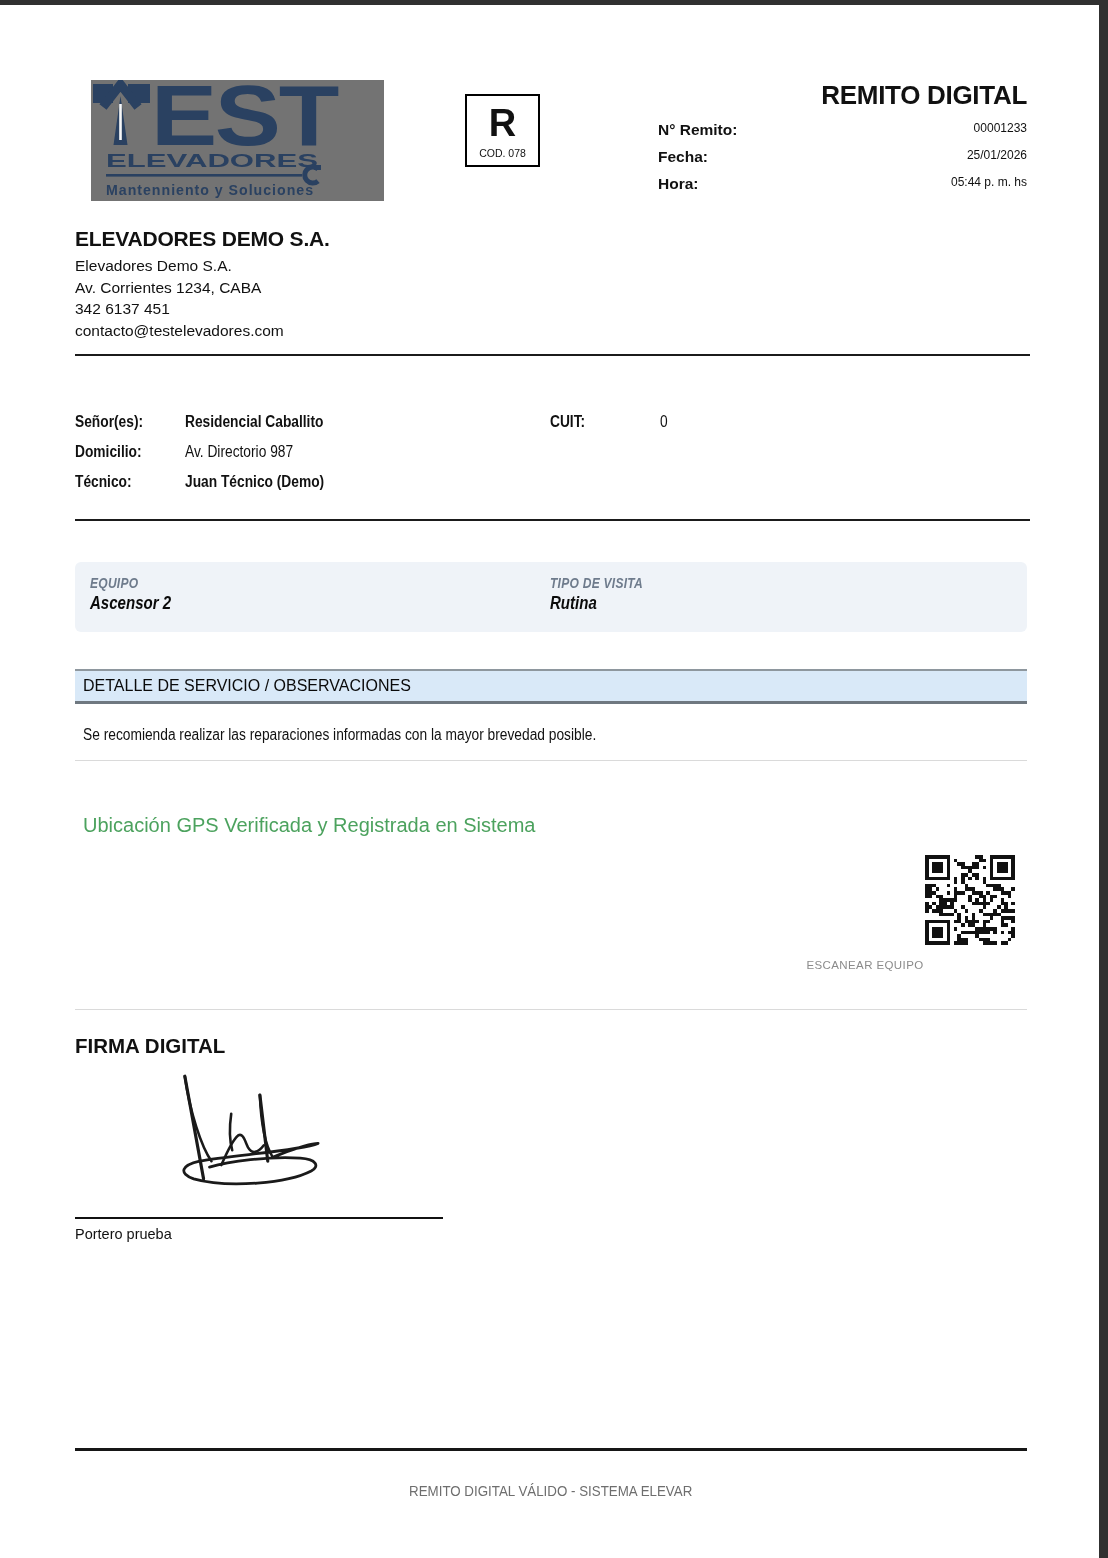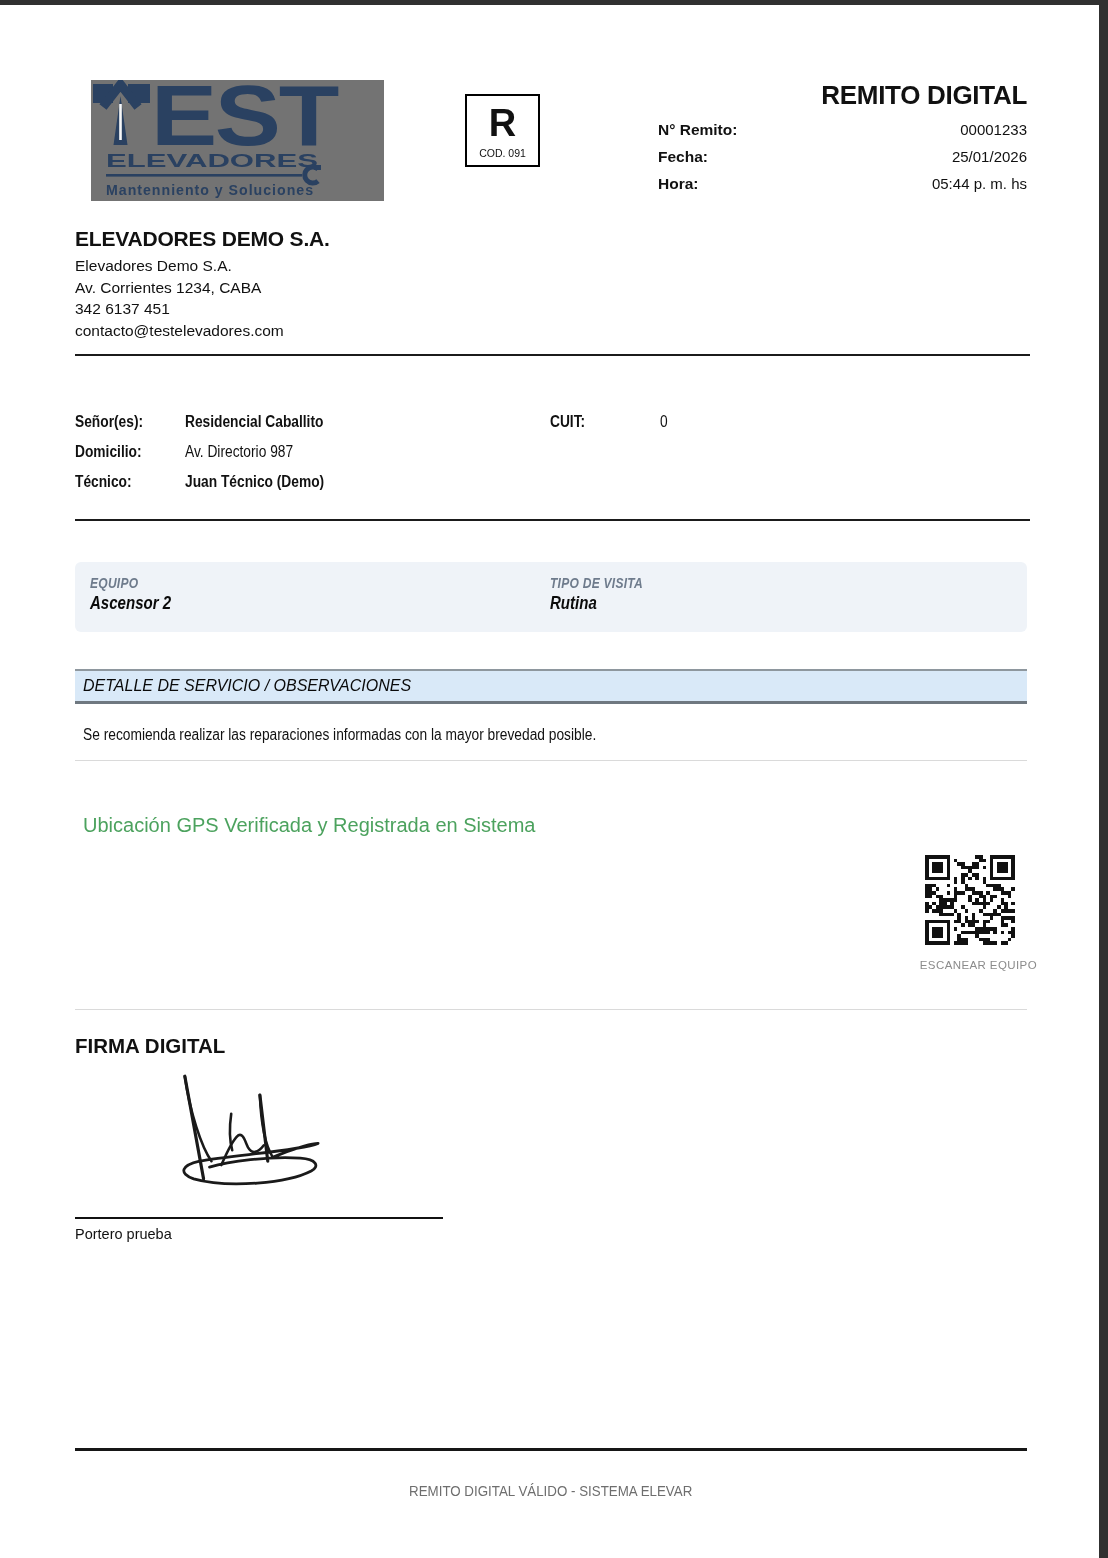--- a/index.html
+++ b/index.html
@@ -16,47 +16,47 @@
   .logo-box{left:91px;top:80px;width:293px;height:121px;background:#737373;}
   
   .rbox{left:465px;top:94px;width:75px;height:73px;border:2.5px solid #000;box-sizing:border-box;
         display:flex;flex-direction:column;align-items:center;justify-content:center;}
   .rbox .r{font-size:38px;font-weight:bold;line-height:1;margin-top:2px;}
   .rbox .code{font-size:10.5px;margin-top:5px;}
   
   .doc-title{left:520px;top:80px;right:81px;text-align:right;font-size:26px;font-weight:bold;letter-spacing:-.3px;}
   .hf-row{left:658px;right:81px;height:20px;}
   .hf-row .lbl{position:absolute;left:0;font-weight:bold;font-size:15.5px;text-align:center;}
-  .hf-row .val{position:absolute;right:0;font-size:15px;}
+  .hf-row .val{position:absolute;right:0;font-size:12px;}
   
   .co-name{left:75px;top:227px;font-size:21px;font-weight:bold;letter-spacing:-.2px;}
   .co-lines{left:75px;top:255px;font-size:15.5px;line-height:21.5px;}
   .rule-dark{height:2px;background:#1b1b1b;}
   .rule-light{height:1px;background:#dadada;}
   
   .cl-row{left:75px;right:81px;height:22px;font-size:16px;}
   .cl-row .lbl{position:absolute;left:0;font-weight:bold;}
   .cl-row .val{position:absolute;left:110px;}
   .cl-row .cuit-l{position:absolute;left:475px;font-weight:bold;}
   .cl-row .cuit-v{position:absolute;left:585px;}
   .bold{font-weight:bold;}
   
   .eq-box{left:75px;top:562px;width:952px;height:70px;background:#eff3f8;border-radius:6px;font-style:italic;}
   .eq-lbl{position:absolute;top:13px;font-size:14px;font-weight:bold;color:#6e7b8c;letter-spacing:.3px;}
   .eq-val{position:absolute;top:31px;font-size:17.5px;font-weight:bold;color:#0b0b0b;}
   
   .det-bar{left:75px;top:669px;width:952px;height:30px;background:#d9e9f8;
            border-top:2px solid #8e979e;border-bottom:3px solid #6f7880;box-sizing:content-box;
-           display:flex;align-items:center;font-style:italic;}
+           display:flex;align-items:center;}
   .det-bar span{margin-left:8px;font-size:16px;color:#0a0a0a;}
   .note{left:83px;top:726px;font-size:16px;}
   .gps{left:83px;top:814px;font-size:20px;}
   
   .qr{left:925px;top:855px;width:90px;height:90px;}
-  .qr-cap{left:700px;right:71px;top:959px;text-align:right;font-size:11.5px;color:#8b8b8b;letter-spacing:.4px;}
+  .qr-cap{left:700px;right:78px;top:959px;text-align:center;font-size:11.5px;color:#8b8b8b;letter-spacing:.4px;}
   
   .firma-h{left:75px;top:1034px;font-size:20.5px;font-weight:bold;}
   .sig{left:170px;top:1070px;width:158px;height:124px;}
   .sig-line{left:75px;top:1217px;width:368px;height:2px;background:#111;}
   .signer{left:75px;top:1226px;width:368px;text-align:left;font-size:14.5px;}
   
   .foot-rule{left:75px;top:1448px;width:952px;height:2.5px;background:#161616;}
   .foot-text{left:75px;top:1466px;width:952px;text-align:center;font-size:15.5px;color:#6e6e6e;margin-top:16px;}
 </style>
 </head>
@@ -87,21 +87,21 @@
           <rect x="223" y="85" width="7" height="5"></rect>
         </g>
 
         <text x="15" y="115" font-size="14.5" font-weight="bold" letter-spacing="1" textLength="208" lengthAdjust="spacingAndGlyphs">Mantenniento y Soluciones</text>
       </g>
     </svg>
   </div>
 
   <div class="abs rbox">
     <div class="r">R</div>
-    <div class="code">COD. 091</div>
+    <div class="code">COD. 078</div>
   </div>
 
   <div class="abs doc-title">REMITO DIGITAL</div>
   <div class="abs hf-row" style="top:121px">
     <span class="lbl">N° Remito:</span>
     <span class="val">00001233</span>
   </div>
   <div class="abs hf-row" style="top:148px">
     <span class="lbl">Fecha:</span>
     <span class="val">25/01/2026</span>

